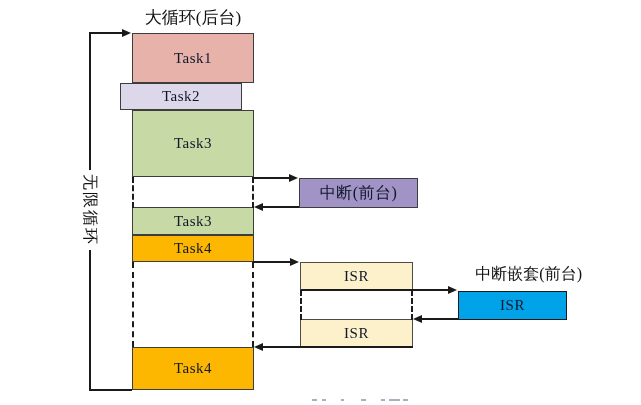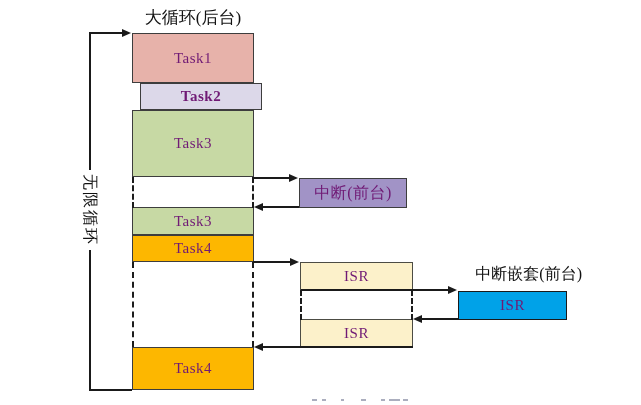--- a/index.html
+++ b/index.html
@@ -4,21 +4,21 @@
 <style>
   html,body{margin:0;padding:0;background:#ffffff;}
   #canvas{
     position:relative;width:641px;height:405px;background:#ffffff;overflow:hidden;
     font-family:"Liberation Serif","DejaVu Serif",serif;color:#111;border-radius:13px;
   }
   
   .box{
     position:absolute;box-sizing:border-box;border:1.5px solid #3d3d3d;
     display:flex;align-items:center;justify-content:center;
-    font-size:15px;color:#701a75;letter-spacing:0.5px;
+    font-size:15px;color:#0f172a;letter-spacing:0.5px;
   }
   
   .hline{position:absolute;height:2px;background:#1a1a1a;}
   .vline{position:absolute;width:2px;background:#1a1a1a;}
   
   .vdash{position:absolute;width:0;border-left:2px dashed #1c1c1c;}
   
   .head-right{position:absolute;width:0;height:0;
     border-top:4px solid transparent;border-bottom:4px solid transparent;
     border-left:9px solid #1a1a1a;}
@@ -43,42 +43,42 @@
   <div class="vline" style="left:89px;top:32px;height:359px;"></div>
   <div class="hline" style="left:89px;top:32px;width:34px;"></div>
   <div class="head-right" style="left:122px;top:29px;"></div>
   <div class="hline" style="left:89px;top:389px;width:43px;"></div>
 
   <div class="vlabel">无限循环</div>
 
   <div class="box" style="left: 132px; top: 33px; width: 122px; height: 50px; background-color: rgb(231, 178, 170);">
     <span>Task1</span>
   </div>
-  <div class="box" style="left: 140px; top: 83px; width: 122px; height: 27px; background-color: rgb(220, 216, 233); font-weight: bold;">
+  <div class="box" style="left: 120px; top: 83px; width: 122px; height: 27px; background-color: rgb(220, 216, 233);">
     <span>Task2</span>
   </div>
   <div class="box" style="left: 132px; top: 110px; width: 122px; height: 67px; background-color: rgb(199, 217, 164);">
     <span>Task3</span>
   </div>
   <div class="box" style="left: 132px; top: 207px; width: 122px; height: 28px; background-color: rgb(199, 217, 164);">
     <span>Task3</span>
   </div>
   <div class="box" style="left: 132px; top: 235px; width: 122px; height: 27px; background-color: rgb(253, 183, 0);">
     <span>Task4</span>
   </div>
   <div class="box" style="left: 132px; top: 347px; width: 122px; height: 43px; background-color: rgb(253, 183, 0);">
     <span>Task4</span>
   </div>
 
   <div class="vdash" style="left:132px;top:177px;height:31px;"></div>
   <div class="vdash" style="left:251.5px;top:177px;height:31px;"></div>
   <div class="vdash" style="left:132px;top:262px;height:85px;"></div>
   <div class="vdash" style="left:251.5px;top:262px;height:85px;"></div>
 
-  <div class="box" style="left: 299px; top: 178px; width: 108px; height: 30px; font-size: 16px; background-color: rgb(161, 147, 198);">
+  <div class="box" style="left: 299px; top: 178px; width: 119px; height: 30px; font-size: 16px; background-color: rgb(161, 147, 198);">
     <span>中断(前台)</span>
   </div>
 
   <div class="box" style="left: 300px; top: 262px; width: 113px; height: 28px; border-color: rgb(76, 76, 68); background-color: rgb(252, 241, 202);">
     <span>ISR</span>
   </div>
   <div class="box" style="left: 300px; top: 319px; width: 113px; height: 28px; border-color: rgb(76, 76, 68); background-color: rgb(252, 241, 202);">
     <span>ISR</span>
   </div>
 

